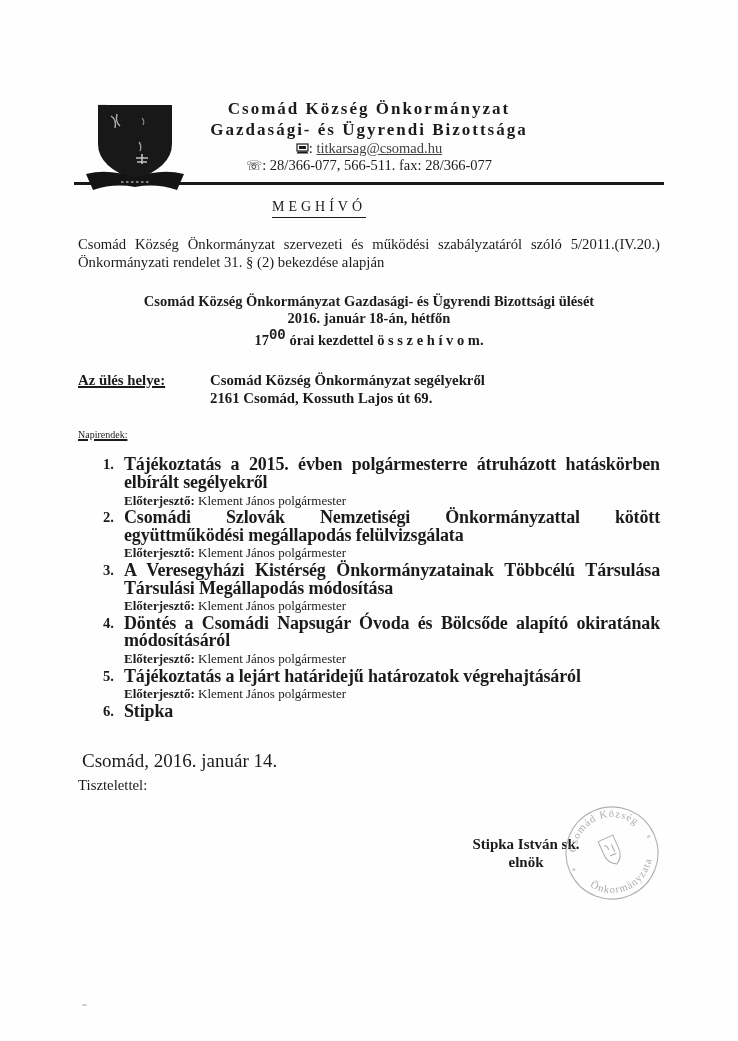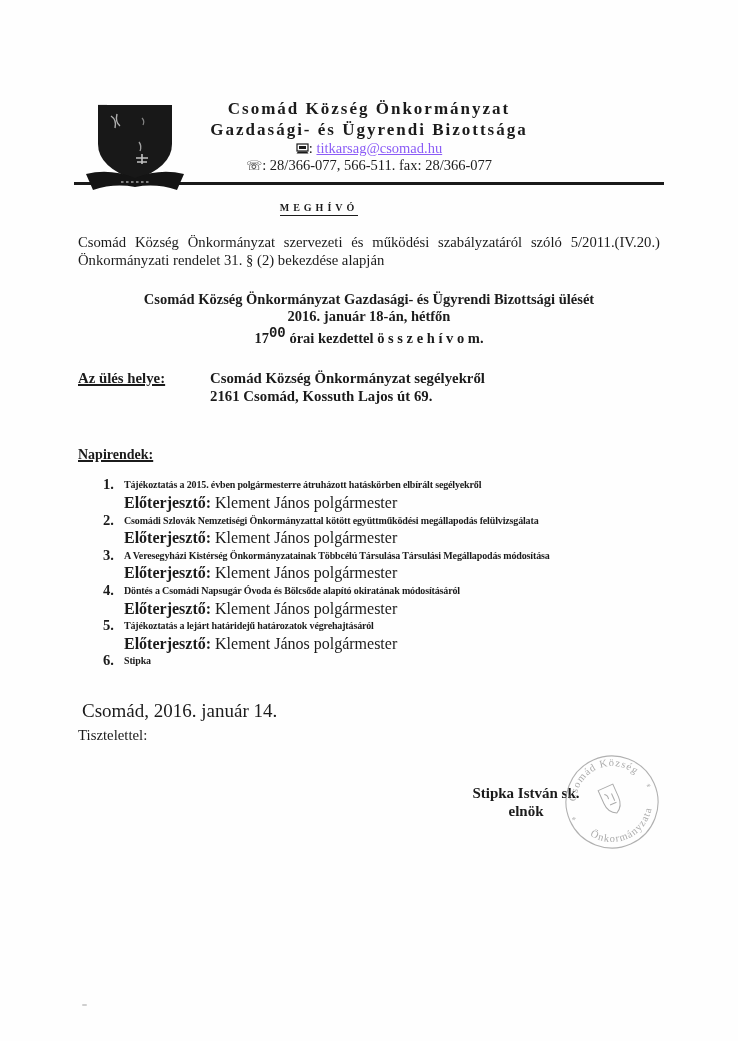--- a/index.html
+++ b/index.html
@@ -15,53 +15,53 @@
 
   
   .letterhead { position:relative; text-align:center; }
   .coa {
     position:absolute; left:6px; top:2px; width:102px; height:94px;
   }
   .org-line { font-weight:bold; font-size:17px; line-height:21px; letter-spacing:2px; }
   .addr-line { font-size:14.5px; line-height:16.5px; }
   .addr-first { margin-top:5px; }
   .icon-glyph { font-family:"DejaVu Sans",sans-serif; font-size:13px; }
-  .email-link { text-decoration:underline; color:#8b5cf6; }
+  .email-link { text-decoration:underline; color:#404040; }
   .pc-icon { vertical-align:-2px; }
   .head-rule { border-bottom:3.5px solid #1a1a1a; margin:8px -4px 0 -4px; }
 
   
   .doc-title-wrap { text-align:center; padding-right:100px; margin-top:12px; }
   .doc-title {
-    display:inline-block; font-weight:bold; font-size:10px; letter-spacing:4px;
+    display:inline-block; font-weight:normal; font-size:14px; letter-spacing:4px;
     border-bottom:1.6px solid #1b1b1b; padding-bottom:2px;
   }
 
   
   .intro { margin:18px 0 0 0; font-size:14.7px; line-height:17.6px; text-align:justify; }
 
   
   .convocation { margin-top:22px; text-align:center; font-weight:bold; font-size:14.5px; line-height:16.8px; }
   .convocation sup { font-size:14px;font-family:Liberation Mono, monospace; }
 
   
   .venue { display:flex; margin-top:24px; font-weight:bold; font-size:14.8px; line-height:17.5px; }
   .venue-label { width:132px; flex:0 0 132px; text-decoration:underline; text-decoration-thickness:1.5px; }
 
   
   .agenda-heading {
-    margin-top:41px; font-weight:bold; font-size:14px; line-height:18px;
+    margin-top:19px; font-weight:normal; font-size:10px; line-height:18px;
     text-decoration:underline; text-decoration-thickness:1.5px;
   }
   .agenda { margin-top:12px; padding-left:25px; }
   .agenda-item { display:flex; }
   .item-num { flex:0 0 21px; font-weight:bold; font-size:14.6px; line-height:17.6px; }
   .item-body { flex:1; }
-  .item-title { font-weight:bold; font-size:10px; line-height:17.6px; text-align:justify; letter-spacing:-0.15px; }
-  .presenter { font-size:16px; line-height:17.6px; }
+  .item-title { font-weight:bold; font-size:18px; line-height:17.6px; text-align:justify; letter-spacing:-0.15px; }
+  .presenter { font-size:13px; line-height:17.6px; }
   .presenter b { font-weight:bold; }
 
   
   .date-line { margin-top:32px; font-size:19px; line-height:17.6px; padding-left:4px; }
   .closing { margin-top:7px; text-align:left; padding-right:42px; font-size:14.8px; line-height:17.6px; }
   .sig-area { position:relative; margin-top:12px; height:160px; }
   .sig-block { position:absolute; left:374px; top:28px; width:148px; text-align:center;
                font-weight:bold; font-size:15px; line-height:18px; }
   .stamp { position:absolute; left:482px; top:-6px; opacity:0.75; }
   .scan-dot { position:absolute; left:82px; top:1004px; width:5px; height:2px; background:#cfcfcf; border-radius:2px; }

